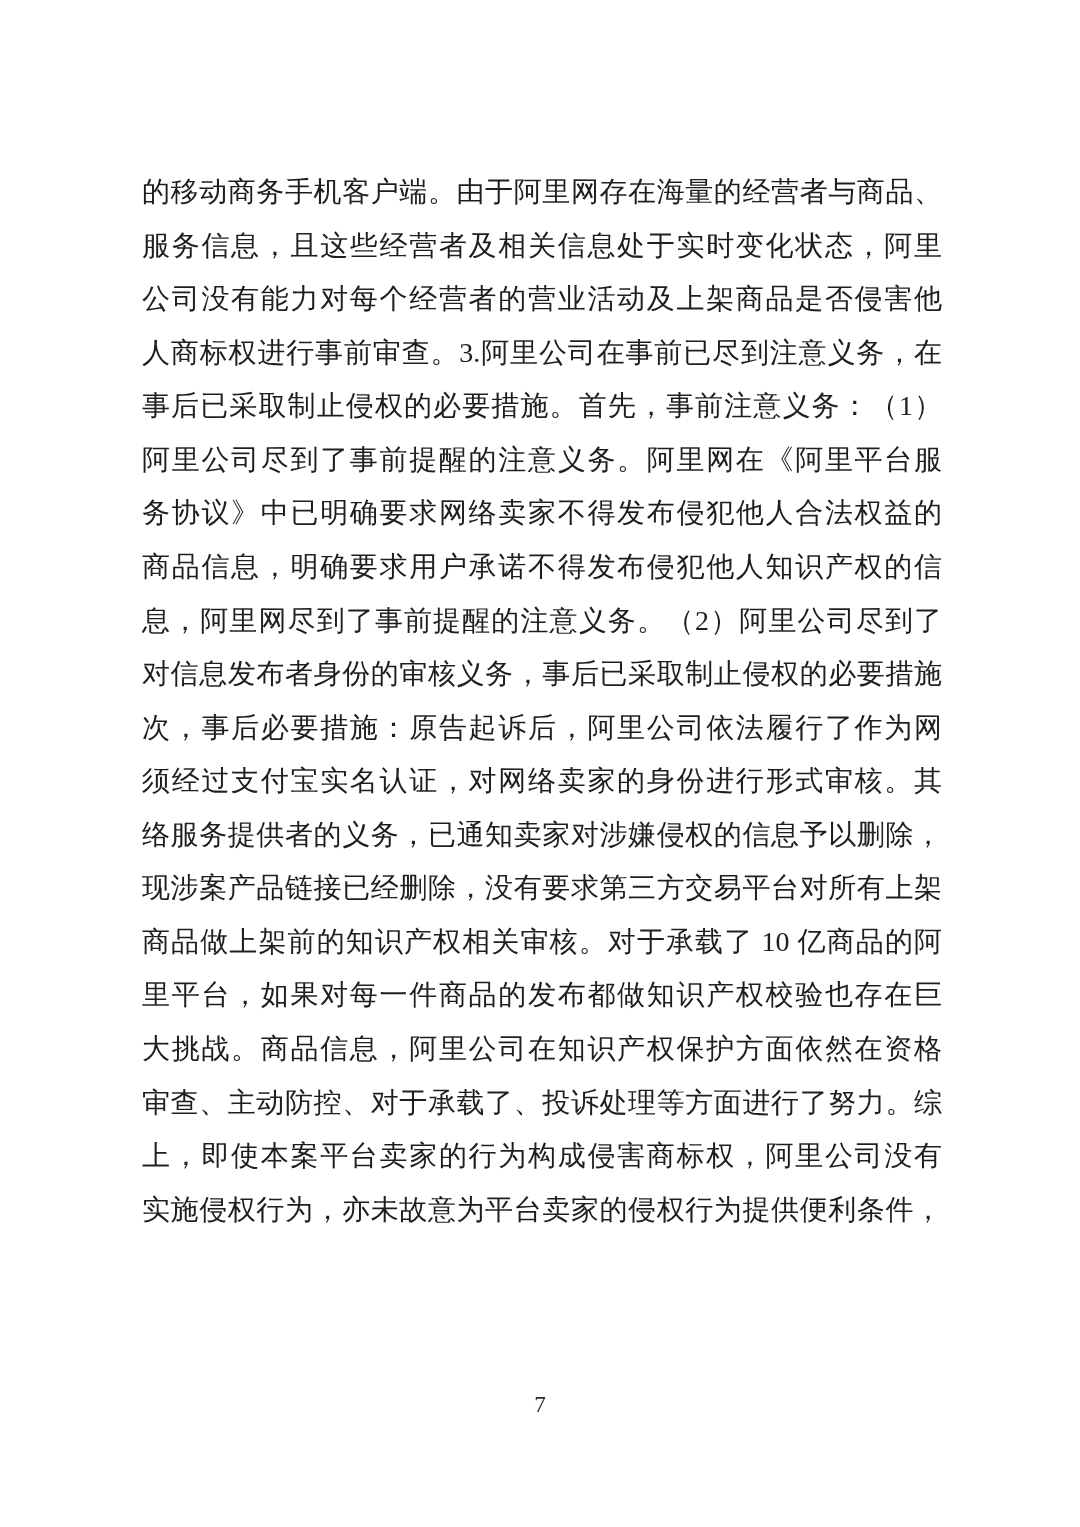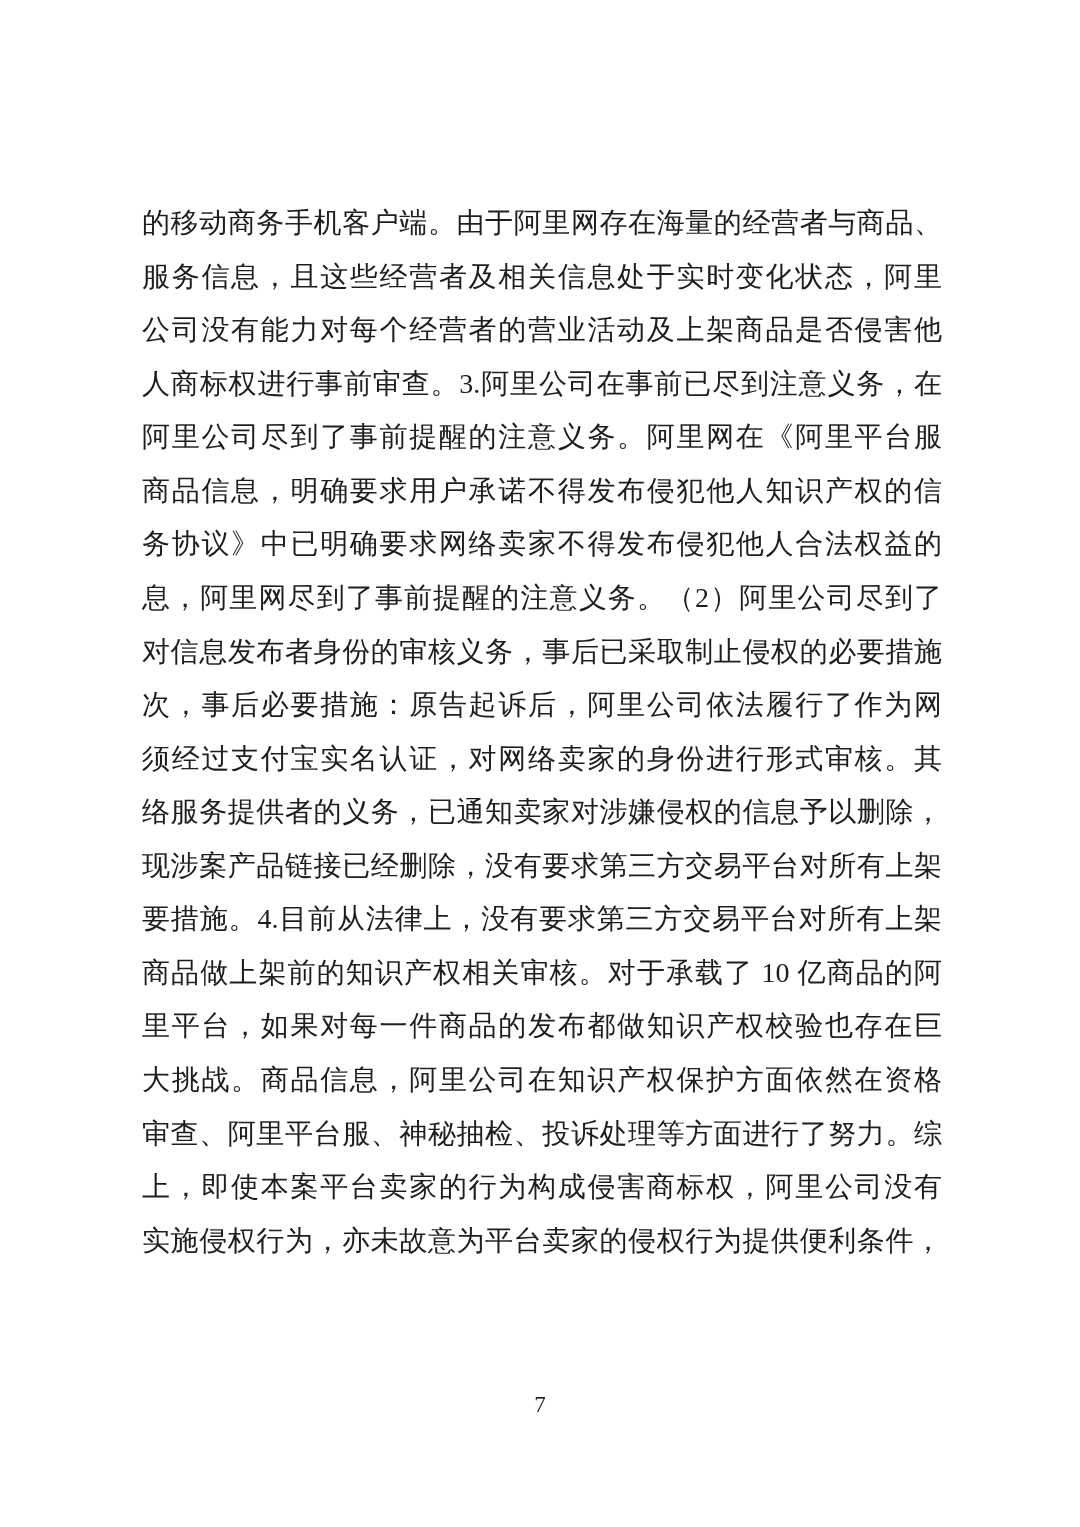--- a/index.html
+++ b/index.html
@@ -11,21 +11,21 @@
     position: relative;
     width: 1080px;
     height: 1527px;
     background: #ffffff;
     overflow: hidden;
     font-family: "Liberation Serif", "DejaVu Serif", serif;
   }
   .text-block {
     position: absolute;
     left: 142px;
-    top: 196px;
+    top: 165px;
     width: 800px;
     font-family: Liberation Serif, serif;
   }
   .text-line {
     height: 53.57px;
     line-height: 53.57px;
     font-size: 28px;
     color: #1e1e1e;
     text-align: justify;
     text-align-last: justify;
@@ -44,31 +44,31 @@
 </style>
 </head>
 <body>
 
 <div class="page">
   <div class="text-block">
     <div class="text-line">的移动商务手机客户端。由于阿里网存在海量的经营者与商品、</div>
     <div class="text-line">服务信息，且这些经营者及相关信息处于实时变化状态，阿里</div>
     <div class="text-line">公司没有能力对每个经营者的营业活动及上架商品是否侵害他</div>
     <div class="text-line">人商标权进行事前审查。3.阿里公司在事前已尽到注意义务，在</div>
+    <div class="text-line">事后已采取制止侵权的必要措施。首先，事前注意义务：（1）</div>
     <div class="text-line">阿里公司尽到了事前提醒的注意义务。阿里网在《阿里平台服</div>
+    <div class="text-line">务协议》中已明确要求网络卖家不得发布侵犯他人合法权益的</div>
     <div class="text-line">商品信息，明确要求用户承诺不得发布侵犯他人知识产权的信</div>
-    <div class="text-line">务协议》中已明确要求网络卖家不得发布侵犯他人合法权益的</div>
     <div class="text-line">息，阿里网尽到了事前提醒的注意义务。（2）阿里公司尽到了</div>
     <div class="text-line">对信息发布者身份的审核义务，事后已采取制止侵权的必要措施</div>
     <div class="text-line">次，事后必要措施：原告起诉后，阿里公司依法履行了作为网</div>
     <div class="text-line">须经过支付宝实名认证，对网络卖家的身份进行形式审核。其</div>
     <div class="text-line">络服务提供者的义务，已通知卖家对涉嫌侵权的信息予以删除，</div>
     <div class="text-line">现涉案产品链接已经删除，没有要求第三方交易平台对所有上架</div>
-    <div class="text-line">要措施。4.目前从法律上，没有要求第三方交易平台对所有上架</div>
     <div class="text-line">商品做上架前的知识产权相关审核。对于承载了 10 亿商品的阿</div>
     <div class="text-line">里平台，如果对每一件商品的发布都做知识产权校验也存在巨</div>
     <div class="text-line">大挑战。商品信息，阿里公司在知识产权保护方面依然在资格</div>
-    <div class="text-line">审查、阿里平台服、神秘抽检、投诉处理等方面进行了努力。综</div>
+    <div class="text-line">审查、主动防控、对于承载了、投诉处理等方面进行了努力。综</div>
     <div class="text-line">上，即使本案平台卖家的行为构成侵害商标权，阿里公司没有</div>
     <div class="text-line">实施侵权行为，亦未故意为平台卖家的侵权行为提供便利条件，</div>
   </div>
   <div class="page-number">7</div>
 </div>
 
 </body></html>

